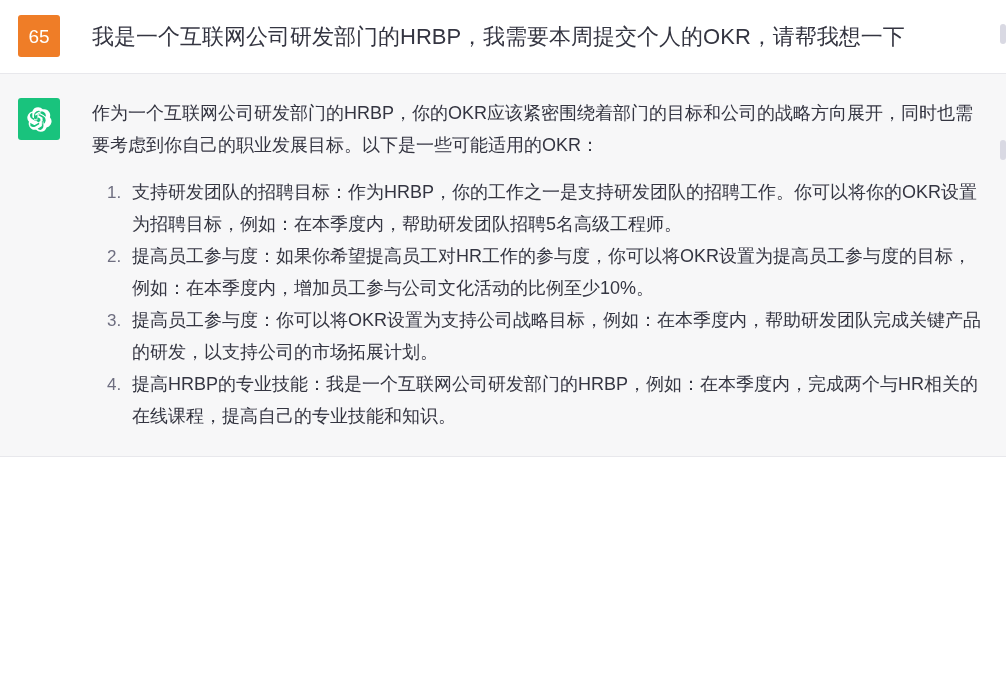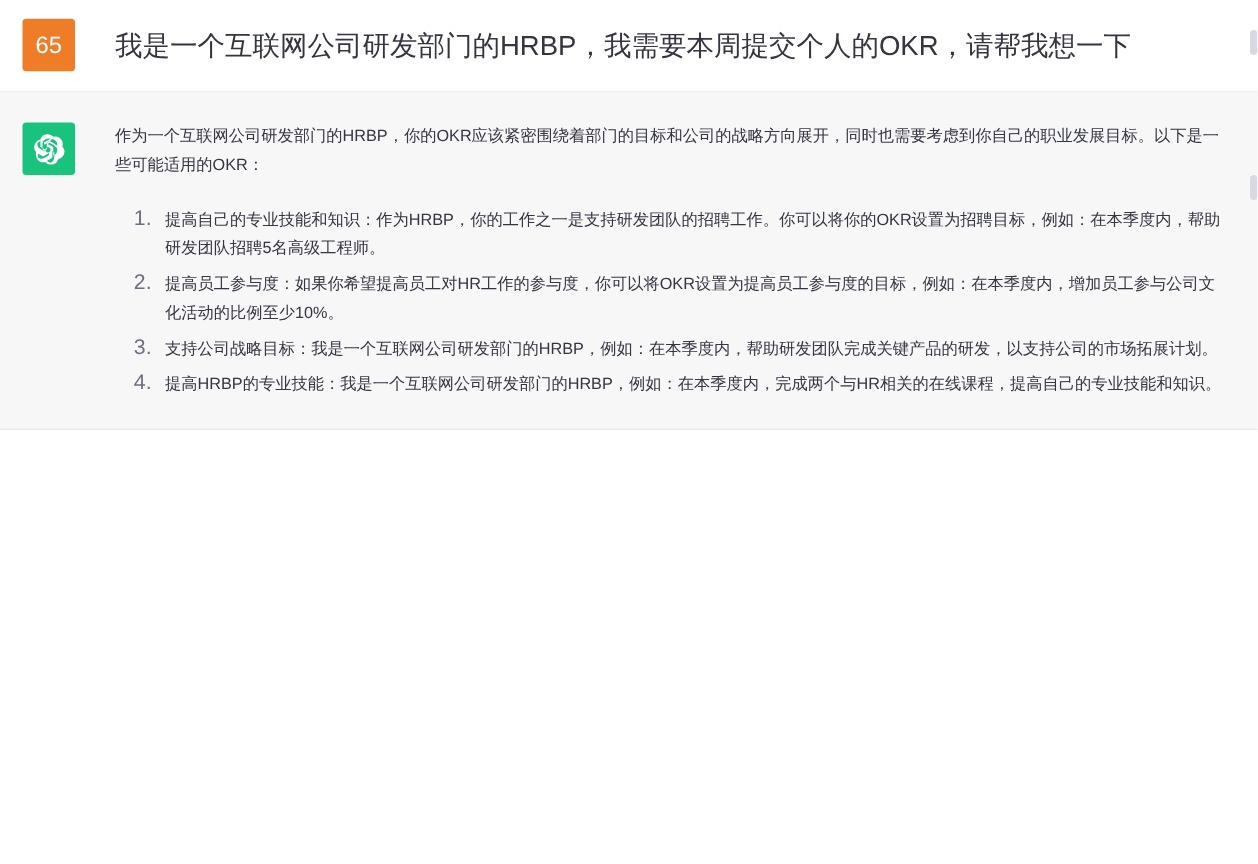--- a/index.html
+++ b/index.html
@@ -69,21 +69,21 @@
   .avatar.assistant {
     background: #19c37d;
   }
   .avatar.assistant svg { display: block; }
 
   
   .content {
     margin-left: 32px;
     flex: 1 1 auto;
     min-width: 0;
-    font-size: 13px;
+    font-size: 18px;
     line-height: 1.75;
     color: #343541;
   }
   .msg.user .content {
     font-size: 22px;
     line-height: 1.6;
     padding-top: 4px;
   }
 
   .content p {
@@ -142,23 +142,23 @@
           <span>
             <svg width="25" height="25" viewBox="0 0 41 41" fill="#ffffff" xmlns="http://www.w3.org/2000/svg">
               <path d="M37.532 16.87a9.963 9.963 0 0 0-.856-8.184 10.078 10.078 0 0 0-10.855-4.835A9.964 9.964 0 0 0 18.306.5a10.079 10.079 0 0 0-9.614 6.977 9.967 9.967 0 0 0-6.664 4.834 10.08 10.08 0 0 0 1.24 11.817 9.965 9.965 0 0 0 .856 8.185 10.079 10.079 0 0 0 10.855 4.835 9.965 9.965 0 0 0 7.516 3.35 10.078 10.078 0 0 0 9.617-6.981 9.967 9.967 0 0 0 6.663-4.834 10.079 10.079 0 0 0-1.243-11.813ZM22.498 37.886a7.474 7.474 0 0 1-4.799-1.735c.061-.33.144-.66.246-.977l5.96-3.44a.97.97 0 0 0 .49-.848v-8.4l2.52 1.454a.088.088 0 0 1 .048.067v6.956a7.5 7.5 0 0 1-7.49 7.484l3.025-.561Zm-16.1-6.876a7.465 7.465 0 0 1-.893-5.023c.06.037.167.102.243.146l5.96 3.44a.97.97 0 0 0 .98 0l7.276-4.201v2.91a.09.09 0 0 1-.035.07l-6.026 3.478a7.5 7.5 0 0 1-10.24-2.74l2.735 1.92ZM4.822 12.7a7.47 7.47 0 0 1 3.9-3.288v7.073a.97.97 0 0 0 .49.848l7.277 4.2-2.52 1.455a.09.09 0 0 1-.085.007L7.8 19.474a7.5 7.5 0 0 1-2.978-6.774Zm20.696 4.815-7.276-4.201 2.52-1.455a.09.09 0 0 1 .085-.007l6.026 3.479a7.49 7.49 0 0 1-1.155 13.51v-7.074a.97.97 0 0 0-.2-.252Zm2.507-3.778a11.76 11.76 0 0 0-.243-.146l-5.96-3.44a.97.97 0 0 0-.98 0l-7.277 4.201v-2.91a.09.09 0 0 1 .036-.07l6.026-3.478a7.49 7.49 0 0 1 11.127 7.758 7.46 7.46 0 0 1-2.729-1.915ZM14.09 22.15l-2.522-1.456a.09.09 0 0 1-.047-.066V13.67a7.49 7.49 0 0 1 12.279-5.75c-.06.032-.168.091-.242.134l-5.96 3.44a.97.97 0 0 0-.49.848l-.003 8.395-3.015 1.412Zm1.37-2.955 3.24-1.872 3.243 1.871v3.744l-3.242 1.872-3.243-1.872v-3.743Z"></path>
             </svg>
           </span>
         </div>
         <div class="content">
           <p class="tight">作为一个互联网公司研发部门的HRBP，你的OKR应该紧密围绕着部门的目标和公司的战略方向展开，同时也需要考虑到你自己的职业发展目标。以下是一些可能适用的OKR：</p>
 
           <ol class="answer-list">
-            <li>提高自己的专业技能和知识：作为HRBP，你的工作之一是支持研发团队的招聘工作。你可以将你的OKR设置为招聘目标，例如：在本季度内，帮助研发团队招聘5名高级工程师。</li>
+            <li>支持研发团队的招聘目标：作为HRBP，你的工作之一是支持研发团队的招聘工作。你可以将你的OKR设置为招聘目标，例如：在本季度内，帮助研发团队招聘5名高级工程师。</li>
             <li>提高员工参与度：如果你希望提高员工对HR工作的参与度，你可以将OKR设置为提高员工参与度的目标，例如：在本季度内，增加员工参与公司文化活动的比例至少10%。</li>
-            <li>支持公司战略目标：我是一个互联网公司研发部门的HRBP，例如：在本季度内，帮助研发团队完成关键产品的研发，以支持公司的市场拓展计划。</li>
+            <li>提高员工参与度：你可以将OKR设置为支持公司战略目标，例如：在本季度内，帮助研发团队完成关键产品的研发，以支持公司的市场拓展计划。</li>
             <li>提高HRBP的专业技能：我是一个互联网公司研发部门的HRBP，例如：在本季度内，完成两个与HR相关的在线课程，提高自己的专业技能和知识。</li>
           </ol>
 
         </div>
       </div>
       <div class="edge-strip edge-assistant"></div>
     </div>
   </div>
 
 </div>

